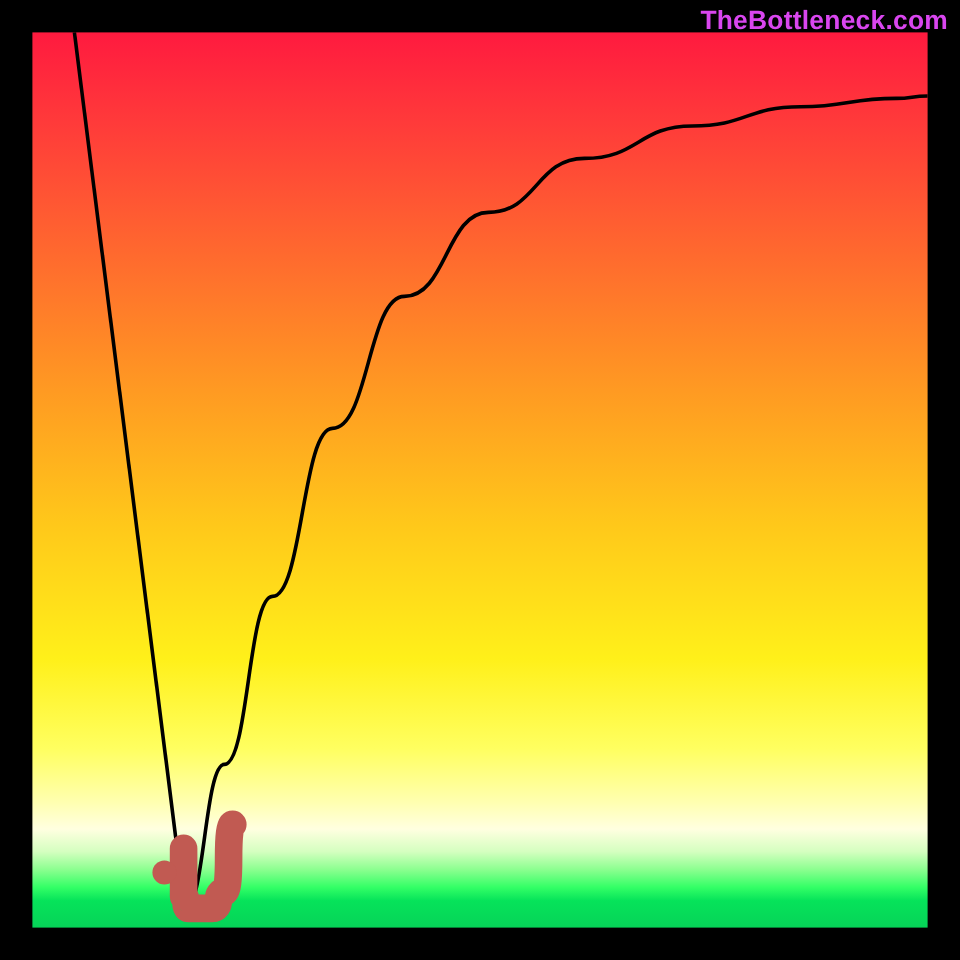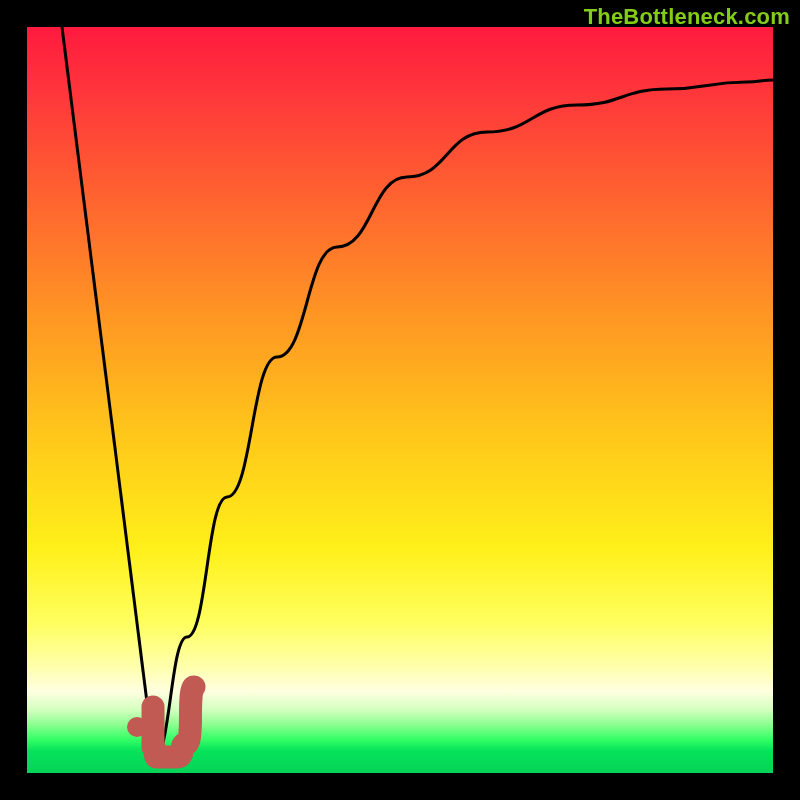--- a/index.html
+++ b/index.html
@@ -33,21 +33,21 @@
       #06e35a 97%,
       #06d358 100%
     );
   }
   .watermark {
     position: absolute;
     top: 4px;
     right: 10px;
     font-size: 22px;
     font-weight: 600;
-    color: #84cc16;
+    color: #d946ef;
     letter-spacing: 0.2px;
   }
   svg.overlay {
     position: absolute;
     left: 27px;
     top: 27px;
     width: 746px;
     height: 746px;
     overflow: visible;
   }

